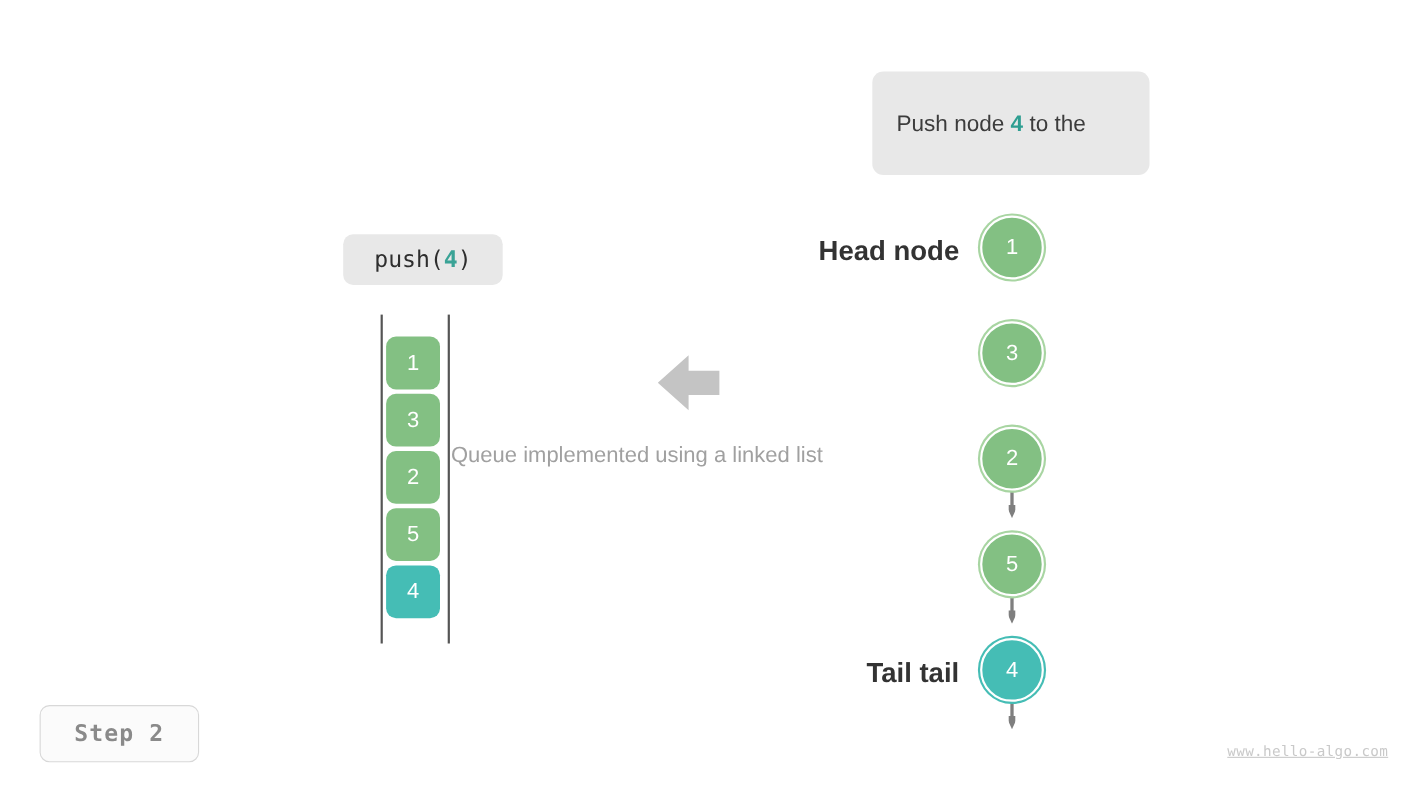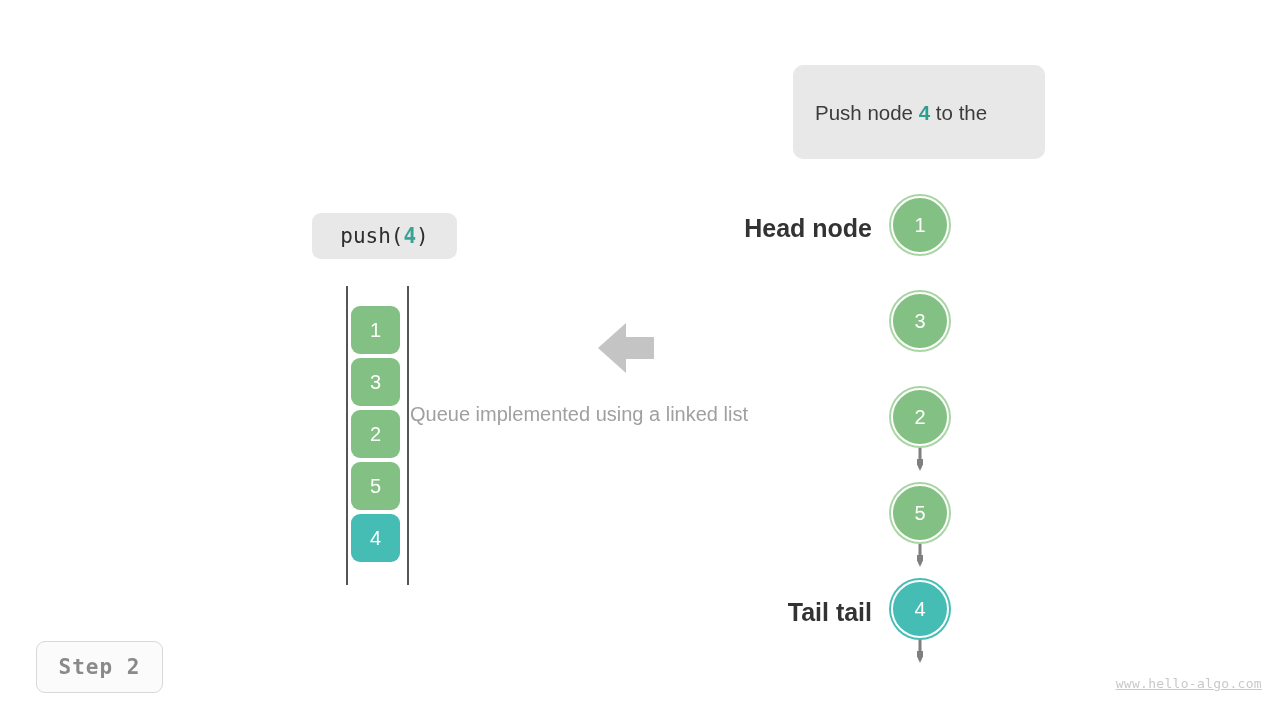--- a/index.html
+++ b/index.html
@@ -155,21 +155,21 @@
     font-weight: bold;
     color: #333333;
     white-space: nowrap;
     text-align: right;
   }
 
   
   #step-badge {
     left: 36px;
     top: 641px;
-    width: 127px;
+    width: 145px;
     height: 52px;
     background: #fbfbfb;
     border: 1.5px solid #d8d8d8;
     border-radius: 9px;
     display: flex;
     align-items: center;
     justify-content: center;
     box-sizing: border-box;
   }
   #step-badge .step-text {

